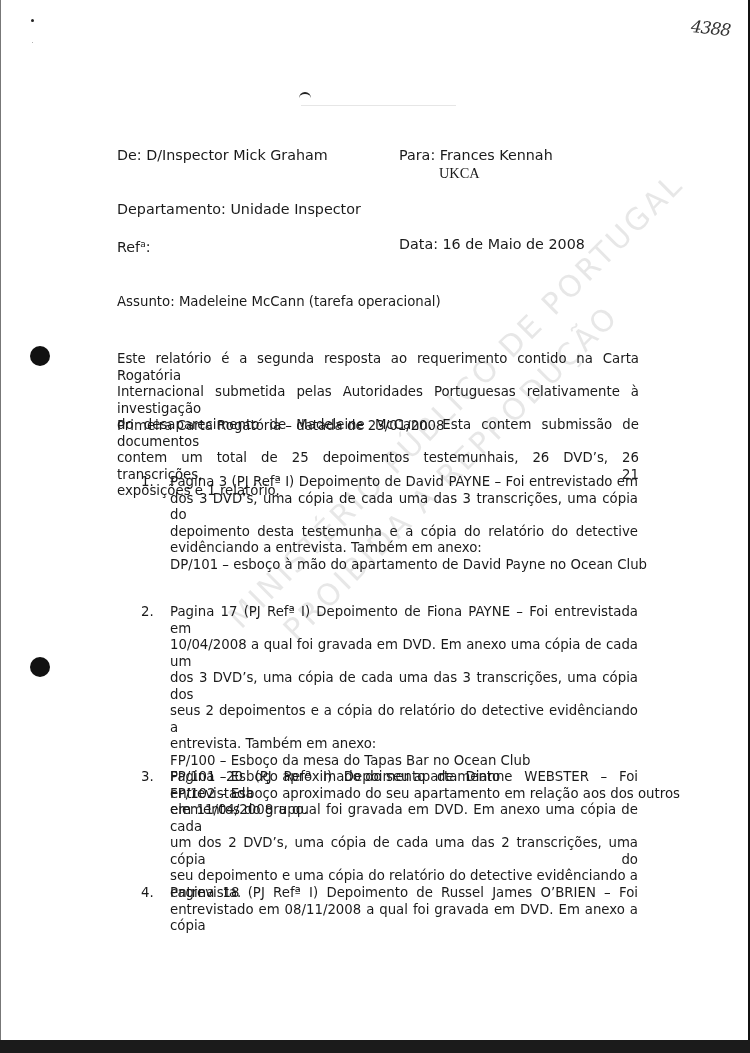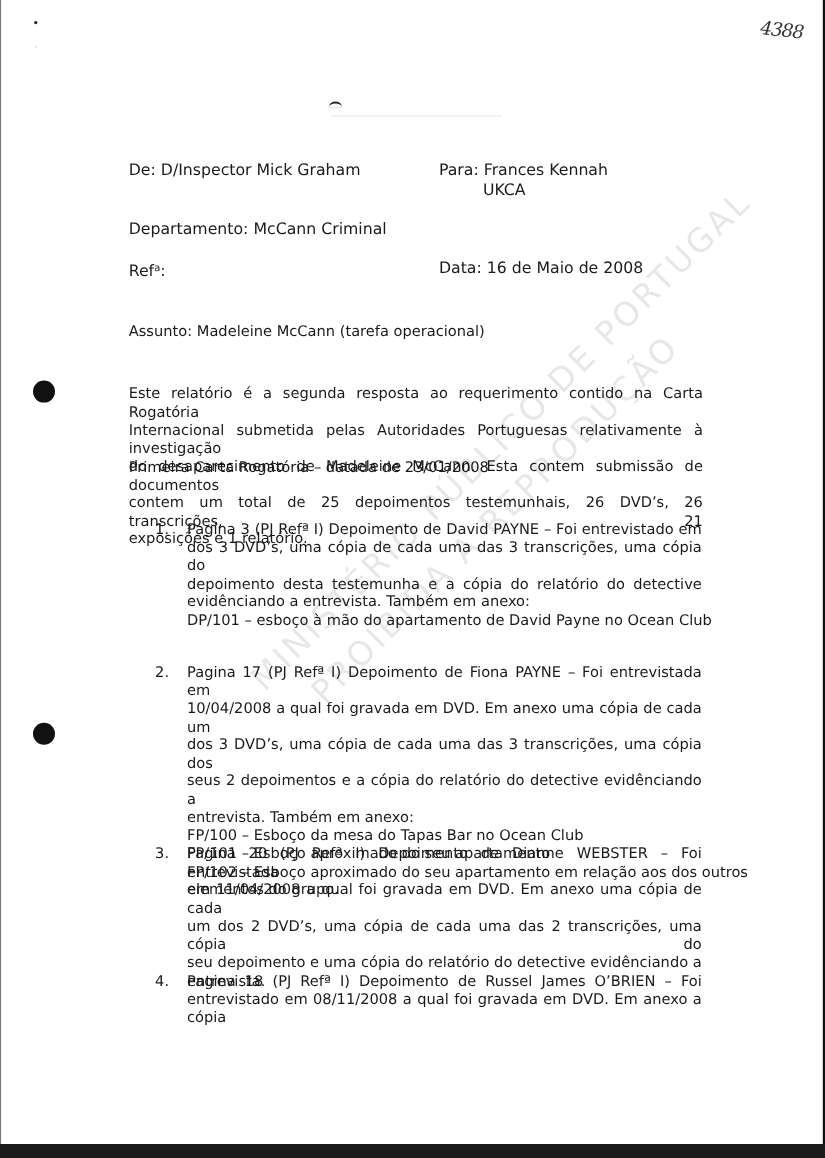--- a/index.html
+++ b/index.html
@@ -75,25 +75,25 @@
   <div class="watermark" style="left:300px;top:612px;transform:rotate(-45deg);">PROIBIDA A REPRODUÇÃO</div>
 
   <div class="text hdr" style="left:116px;top:147px;">
     <span>De:</span>
     <span>D/Inspector Mick Graham</span>
   </div>
   <div class="text hdr" style="left:398px;top:147px;">
     <span>Para:</span>
     <span>Frances Kennah</span>
   </div>
-  <div class="text hdr" style="left:438px;top:165px;">UKCA</div>
+  <div class="text hdr" style="left:438px;top:165px;font-family:Liberation Serif, serif;">UKCA</div>
 
   <div class="text hdr" style="left:116px;top:201px;">
     <span>Departamento:</span>
-    <span>McCann Criminal</span>
+    <span>Unidade Inspector</span>
   </div>
 
   <div class="text hdr" style="left:116px;top:236px;"><span>Ref</span><sup class="ord">a</sup><span>:</span></div>
   <div class="text hdr" style="left:398px;top:236px;">
     <span>Data:</span>
     <span>16 de Maio de 2008</span>
   </div>
 
   <div class="text" style="left:116px;top:294px;">
     <span>Assunto:</span>

